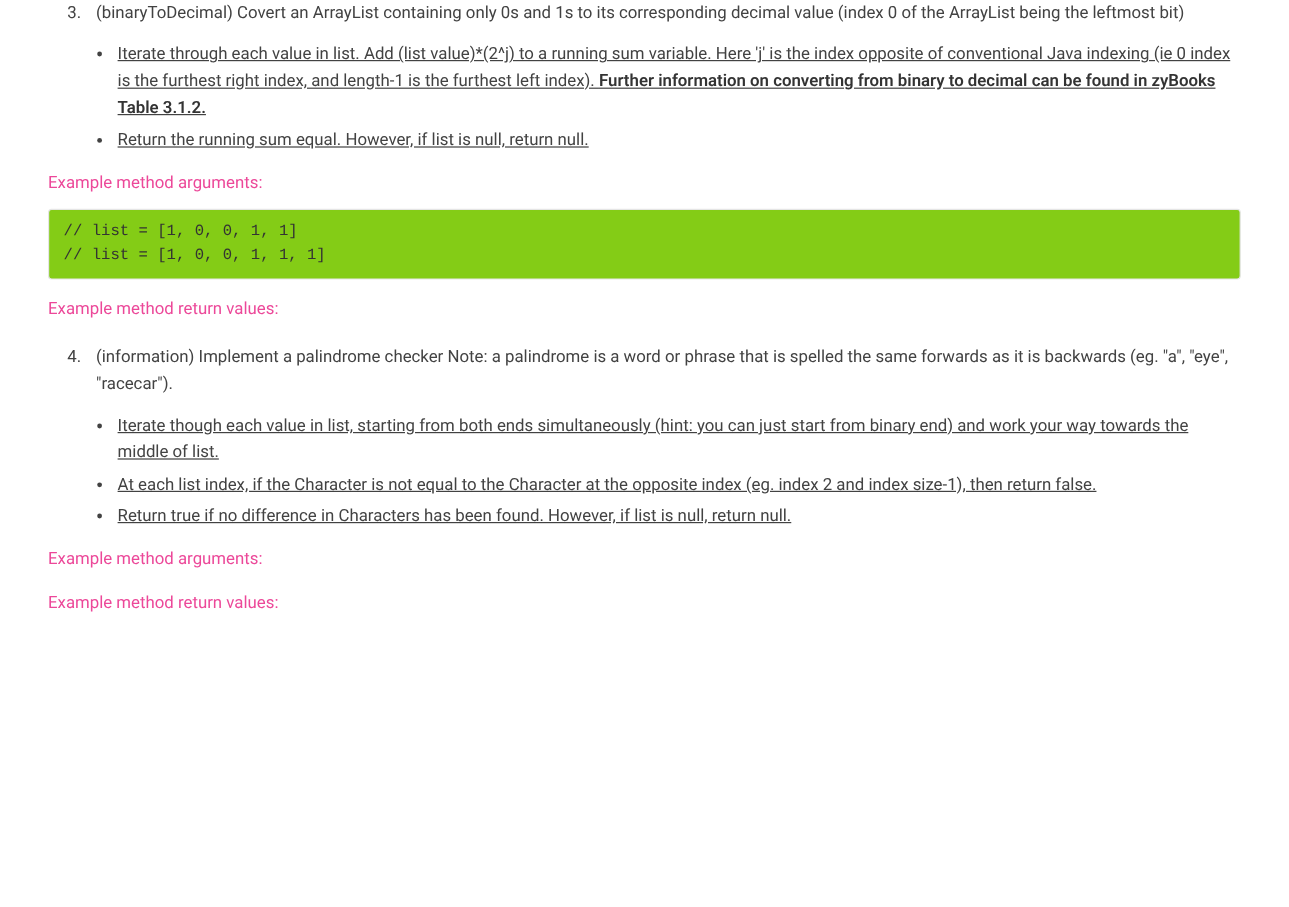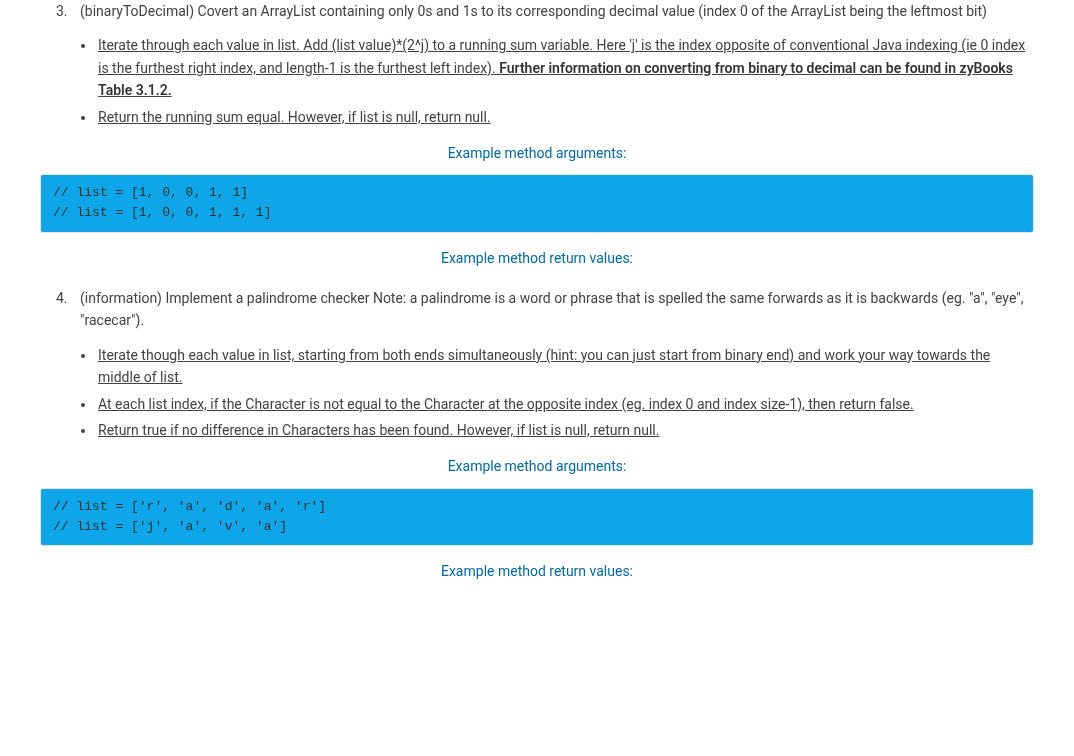--- a/index.html
+++ b/index.html
@@ -39,25 +39,24 @@
       padding-left: 56px;
       margin: 10px 0 14px 0;
       text-decoration: underline;
     }
     ul.bullets > li {
       margin-bottom: 4px;
       padding-left: 2px;
     }
     .section-label {
       margin: 14px 0 10px 0;
-      color: #0369a1;
-      text-align: center;
+      color: #ec4899;
     }
     pre.code-block {
-      background: #0ea5e9;
+      background: #84cc16;
       border: 1px solid #e5e5e5;
       border-radius: 3px;
       padding: 8px 12px;
       font-family: "Courier New", Courier, monospace;
       font-size: 13px;
       line-height: 1.55;
       color: #333;
       white-space: pre;
       overflow-x: auto;
       margin-bottom: 6px;
@@ -94,23 +93,21 @@
 
   <ol class="numbered" style="margin-top:18px;">
     <li>
       <span class="num">4.</span>
       <span>(information)</span><span> Implement a palindrome checker Note: a palindrome is a word or phrase that is spelled the same forwards as it is backwards (eg. "a", "eye", "racecar").</span>
     </li>
   </ol>
 
   <ul class="bullets">
     <li>Iterate though each value in list, starting from both ends simultaneously (hint: you can just start from binary end) and work your way towards the middle of list.</li>
-    <li>At each list index, if the Character is not equal to the Character at the opposite index (eg. index 0 and index size-1), then return false.</li>
+    <li>At each list index, if the Character is not equal to the Character at the opposite index (eg. index 2 and index size-1), then return false.</li>
     <li>Return true if no difference in Characters has been found. However, if list is null, return null.</li>
   </ul>
 
   <div class="section-label">Example method arguments:</div>
-  <pre class="code-block">// list = ['r', 'a', 'd', 'a', 'r']
-// list = ['j', 'a', 'v', 'a']</pre>
 
   <div class="section-label">Example method return values:</div>
 
 </div>
 
 </body></html>

